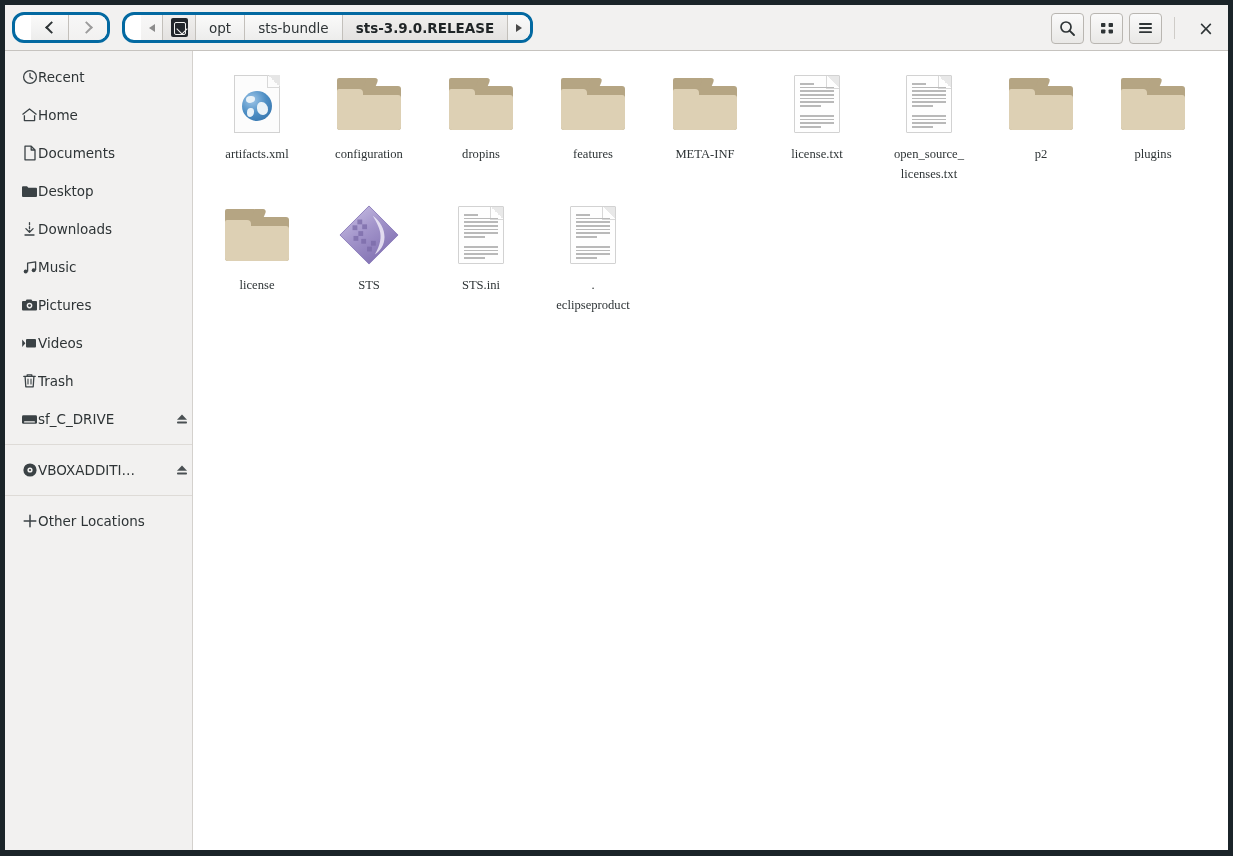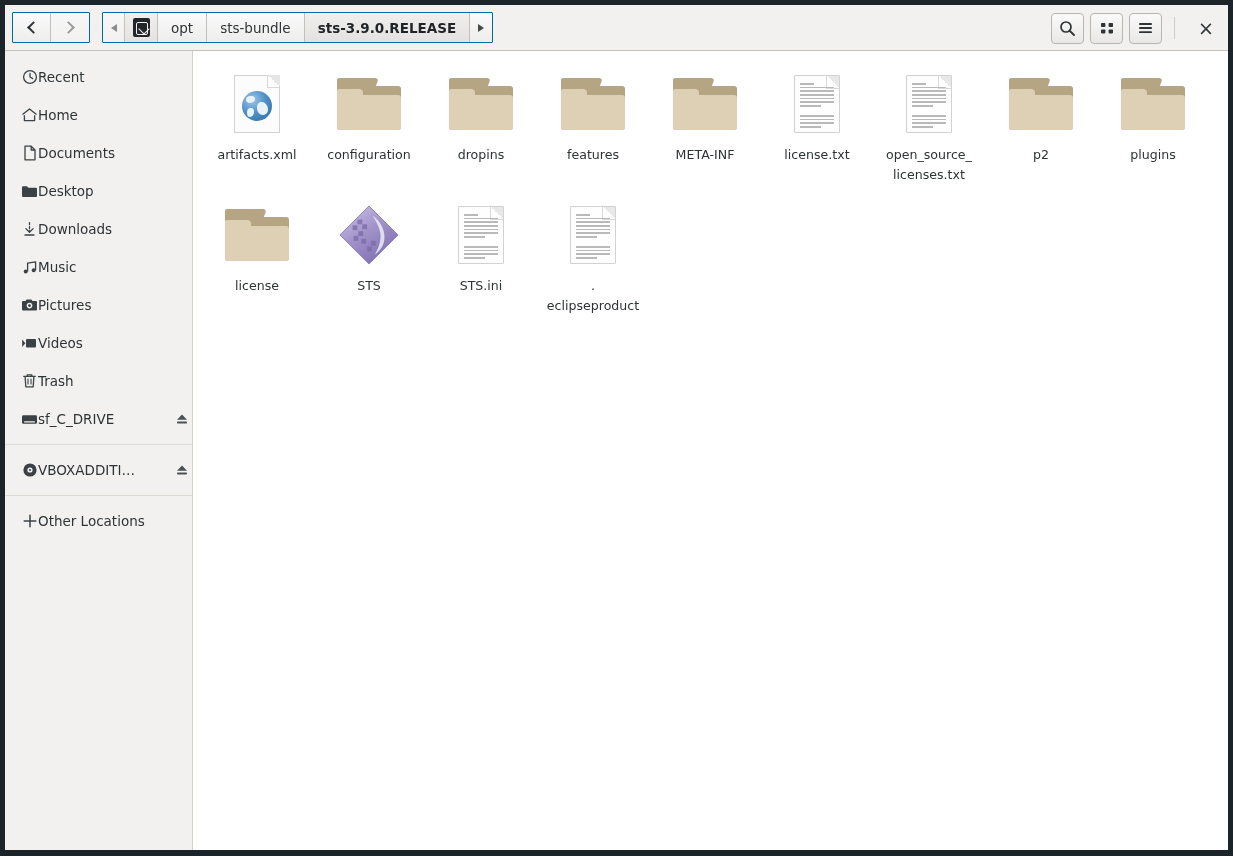--- a/index.html
+++ b/index.html
@@ -33,24 +33,25 @@
     align-items: center;
     padding: 0 7px;
     position: relative;
   }
 
   
   .btn-group {
     display: flex;
     align-items: stretch;
     height: 31px;
-    border: 1px solid #0369a1;
-    border-radius: 1px;
+    border: 3px solid #0369a1;
+    border-radius: 12px;
     overflow: hidden;
     background: #fff;
+    padding-left: 16px;
   }
   .btn-group > .gbtn {
     display: flex;
     align-items: center;
     justify-content: center;
     min-width: 33px;
     padding: 0 9px;
     background: linear-gradient(to bottom, #fafafa, #ededec);
     border-right: 1px solid #c3c0bb;
     font-size: 13.5px;
@@ -212,20 +213,21 @@
   #filearea {
     flex: 1;
     background: #fff;
     padding: 10px 8px 0 8px;
     overflow: hidden;
   }
   #grid {
     display: flex;
     flex-wrap: wrap;
     align-content: flex-start;
+    font-family: Liberation Serif, serif;
   }
   .file-item {
     width: 112px;
     padding: 6px 2px 8px 2px;
     display: flex;
     flex-direction: column;
     align-items: center;
     cursor: default;
     user-select: none;
   }

